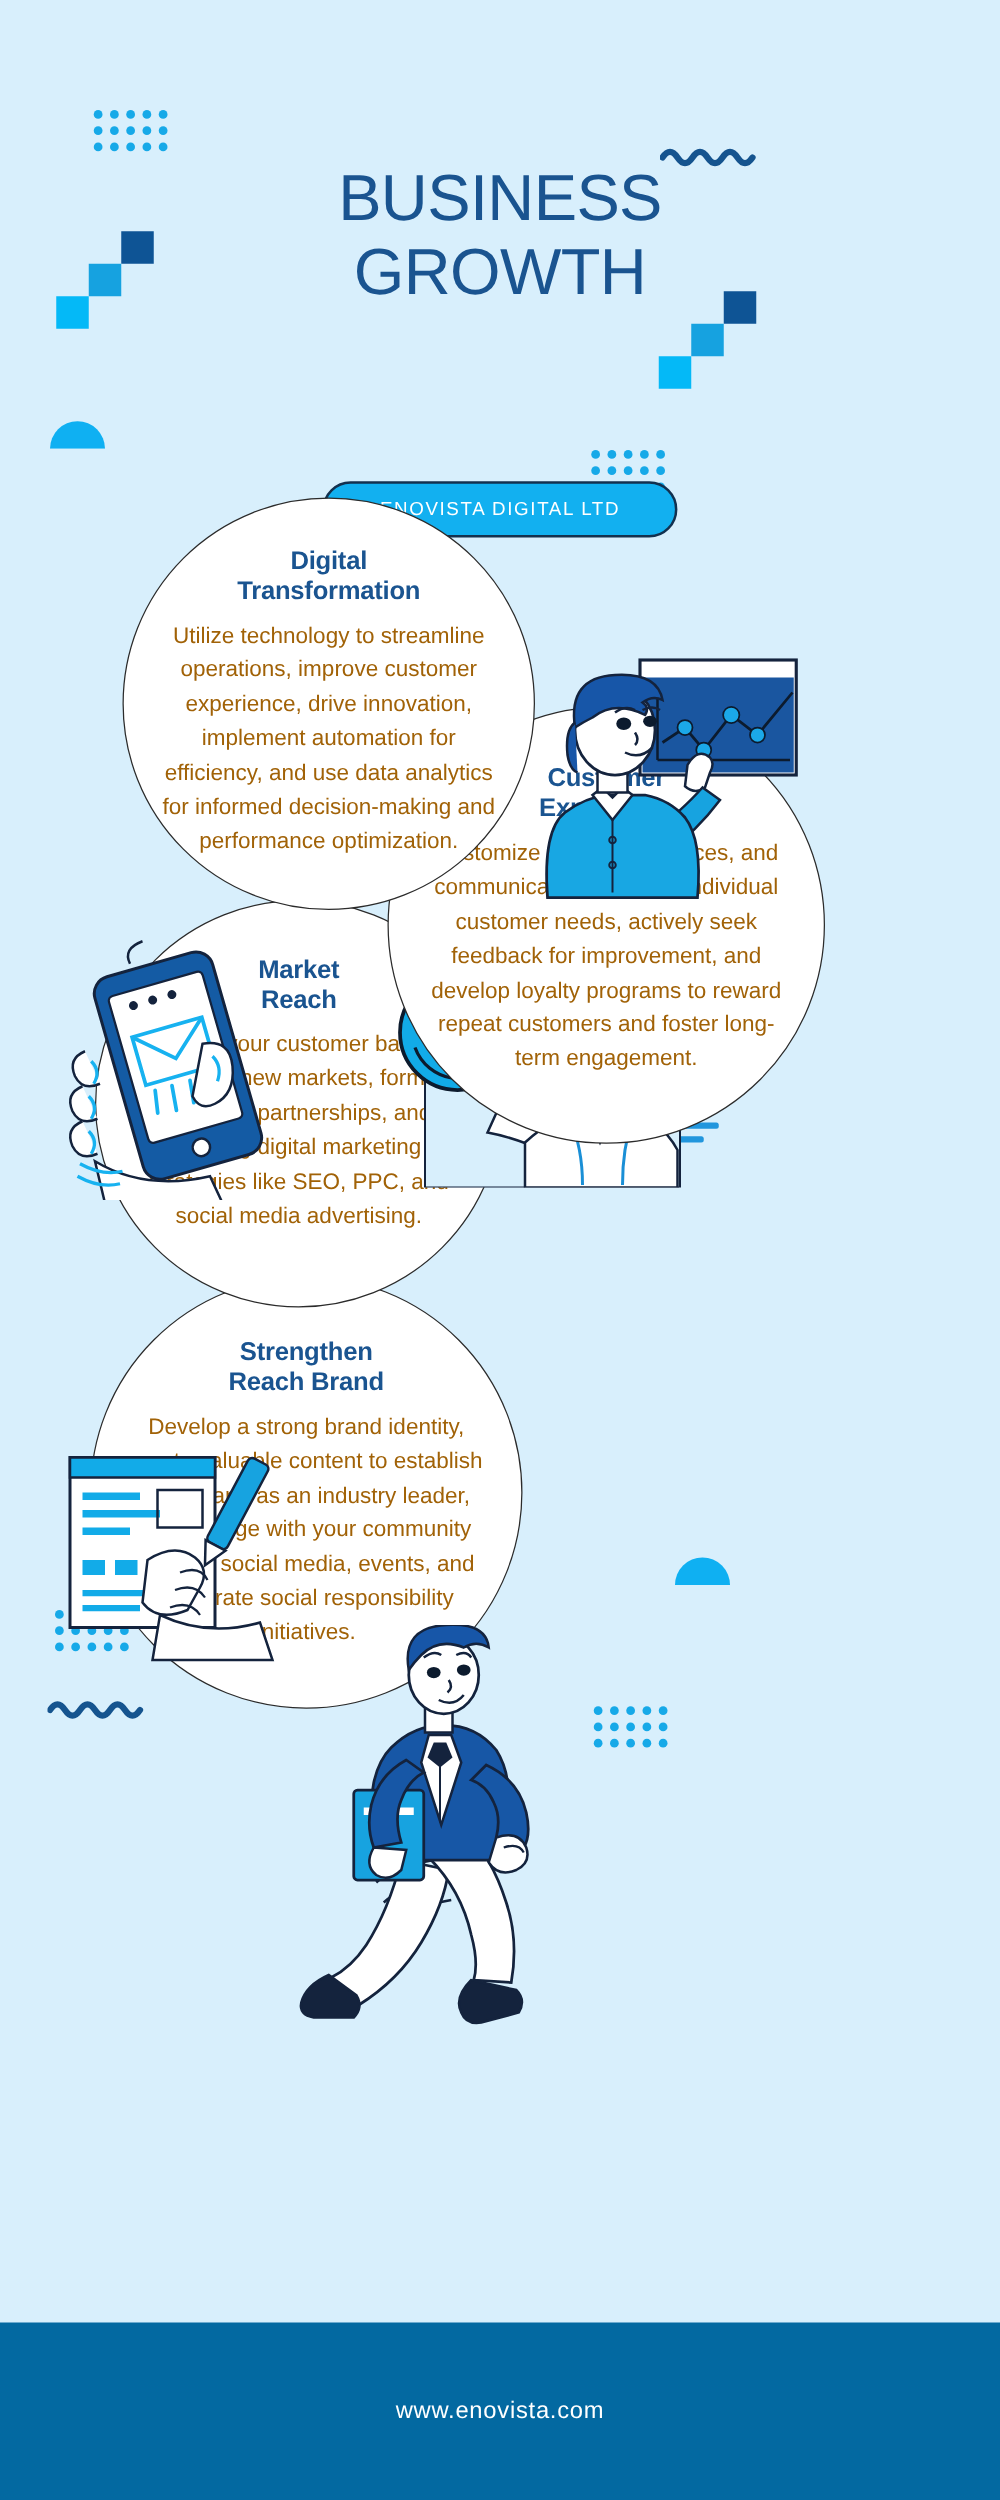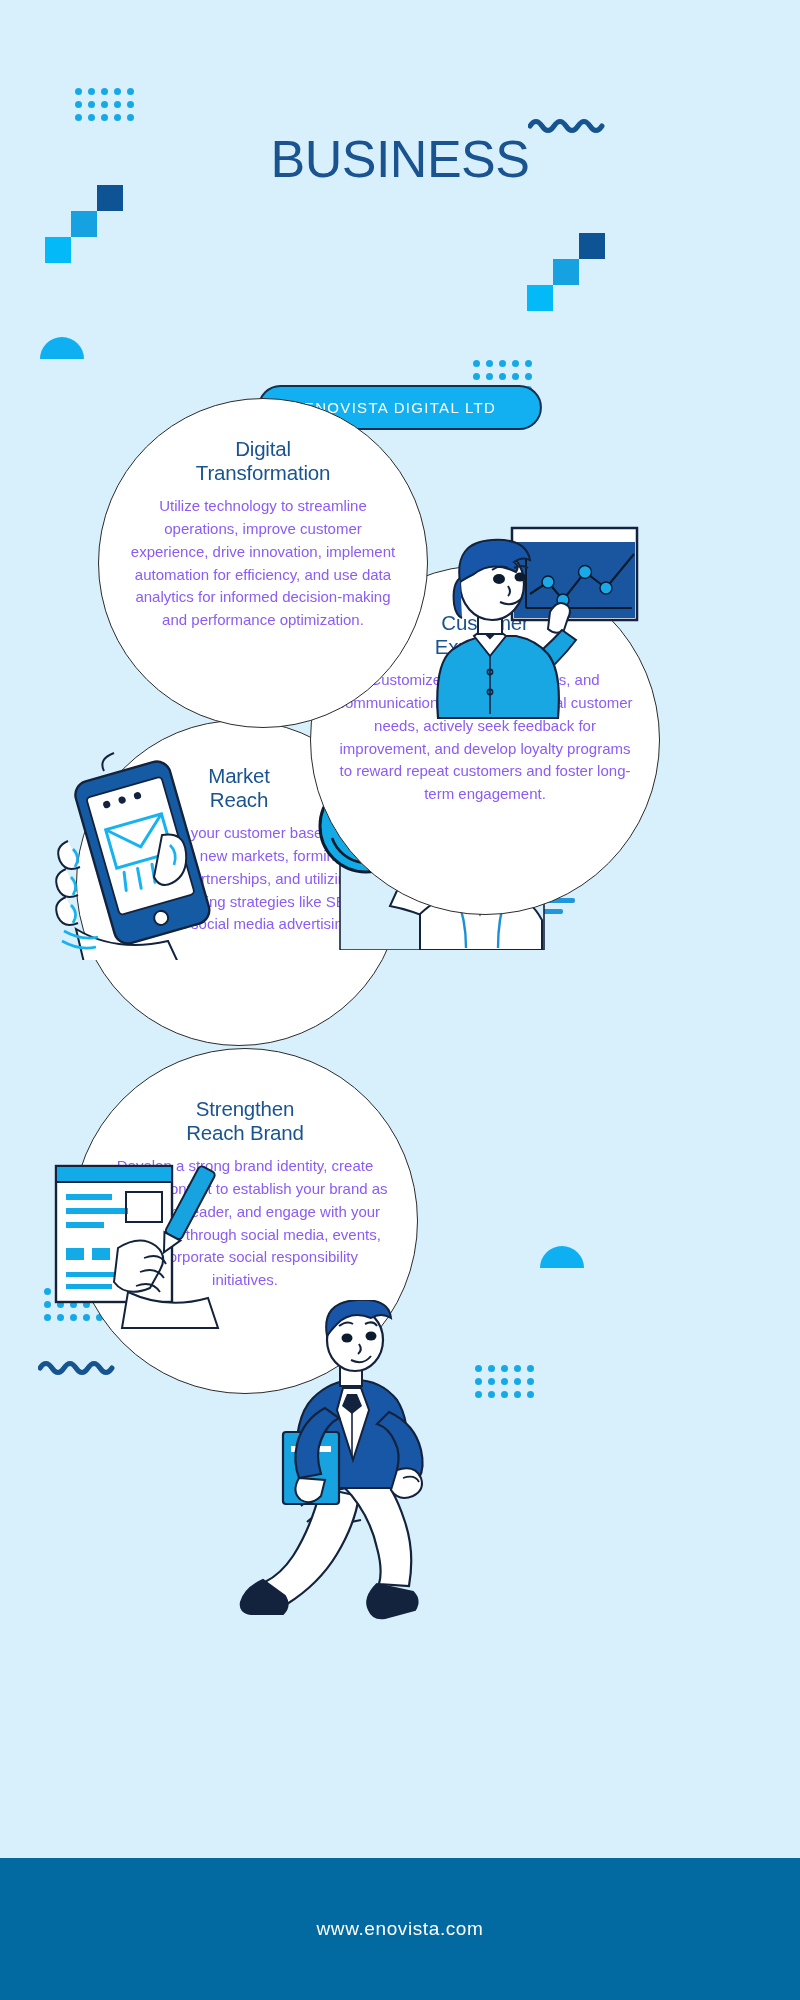--- a/index.html
+++ b/index.html
@@ -39,33 +39,33 @@
   }
 
   
   .circle {
     position:absolute; border-radius:50%;
     background:#ffffff; border:1.6px solid #2b2b2b;
     display:flex; flex-direction:column; align-items:center;
     text-align:center;
   }
   .circle .c-title {
-    color:#1a5490; font-weight:normal; font-size:20.5px; line-height:1.15;
+    color:#1a5490; font-weight:bold; font-size:20.5px; line-height:1.15;
     letter-spacing:-0.2px;
   }
   .circle .c-body {
-    color:#8b5cf6; font-size:15px; line-height:1.52;
+    color:#a16207; font-size:18px; line-height:1.52;
     margin-top:11px;
   }
 
   #card-1 { left:98px;  top:398px; width:330px; height:330px; padding:38px 28px 0; z-index:7; }
   #card-2 { left:310px; top:565px; width:350px; height:350px; padding:45px 26px 0; z-index:6; }
   #card-3 { left:76px;  top:720px; width:326px; height:326px; padding:43px 30px 0; z-index:5; }
   #card-4 { left:308px; top:890px; width:334px; height:334px; padding:50px 28px 0; z-index:4; }
-  #card-5 { left:72px;  top:1048px; width:346px; height:346px; padding:48px 28px 0; z-index:3;align-items:center; }
+  #card-5 { left:72px;  top:1021px; width:346px; height:346px; padding:48px 28px 0; z-index:3;align-items:center; }
 
   
   .footer {
     position:absolute; left:0; right:0; bottom:0; height:142px;
     background:#0369a1; display:flex; align-items:center; justify-content:center;
   }
   .footer a, .footer span {
     color:#ffffff; font-size:19px; letter-spacing:0.6px; text-decoration:none;
   }
 
@@ -193,20 +193,21 @@
   </div>
   <div class="sidelines" style="left:541px; top:876px; width:34px;">
     <i style="width:34px;"></i>
       <i style="width:26px;"></i>
       <i style="width:34px;"></i>
       <i style="width:22px;"></i>
   </div>
 
   <div class="title-wrap">
     <div class="title-line">BUSINESS</div>
+    <div class="title-line">GROWTH</div>
   </div>
 
   <div class="badge">ENOVISTA DIGITAL LTD</div>
 
   <svg class="ill" id="ill-presenter" width="240" height="215" viewBox="0 0 240 215">
 
     <rect x="112" y="8" width="125" height="92" fill="#ffffff" stroke="#14233d" stroke-width="2.5"></rect>
     <rect x="114" y="22" width="121" height="76" fill="#1a56a0"></rect>
     <rect x="114" y="10" width="108" height="11" fill="#ffffff"></rect>
     <polyline points="126,88 126,34" fill="none" stroke="#0c1b2e" stroke-width="2"></polyline>

